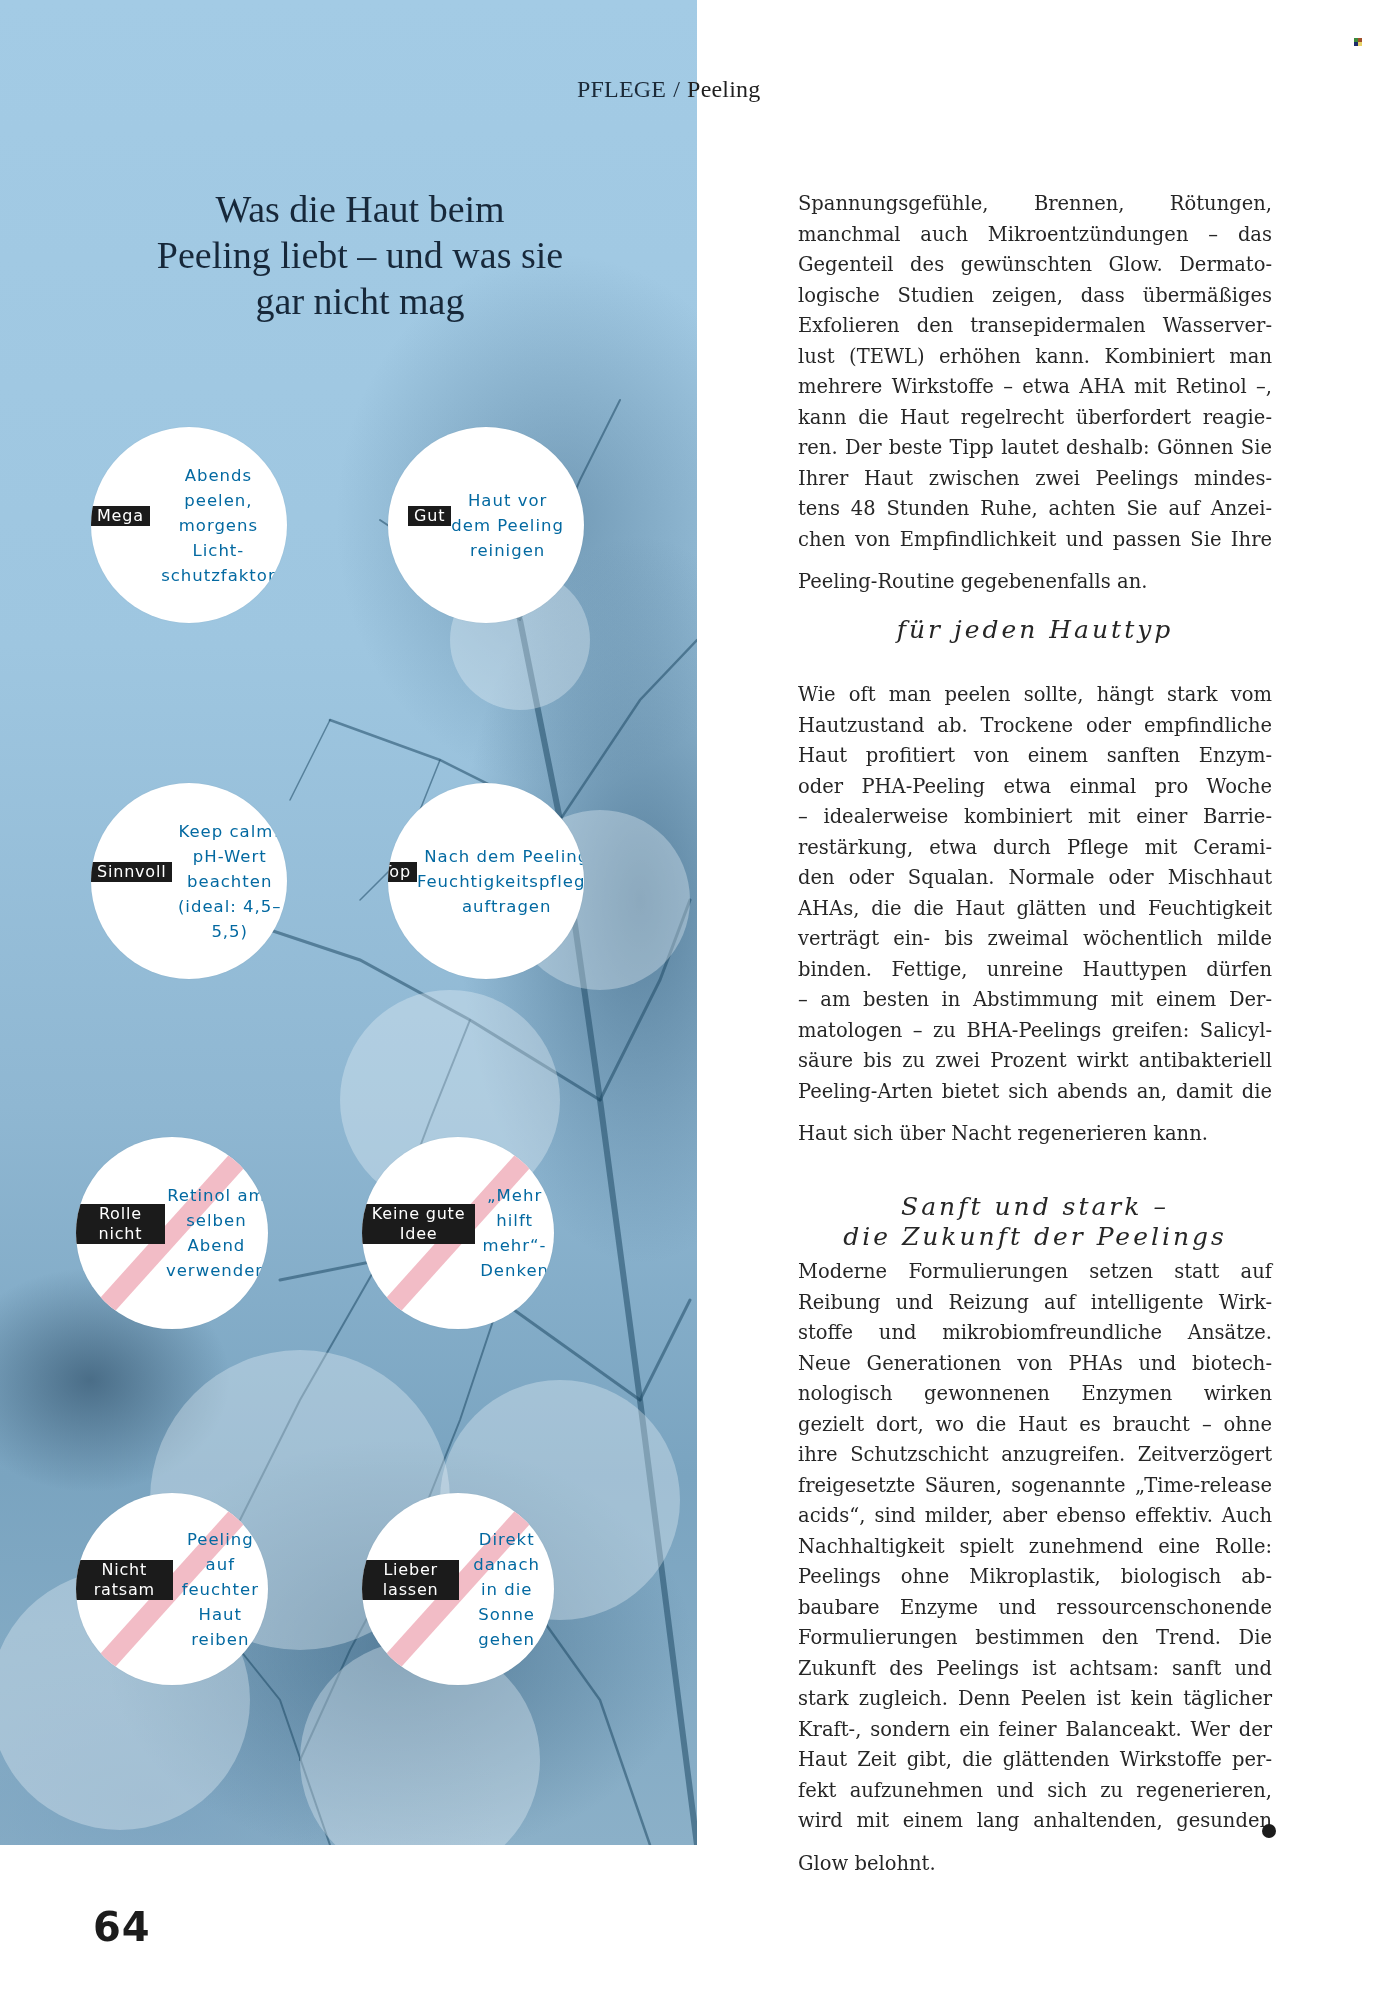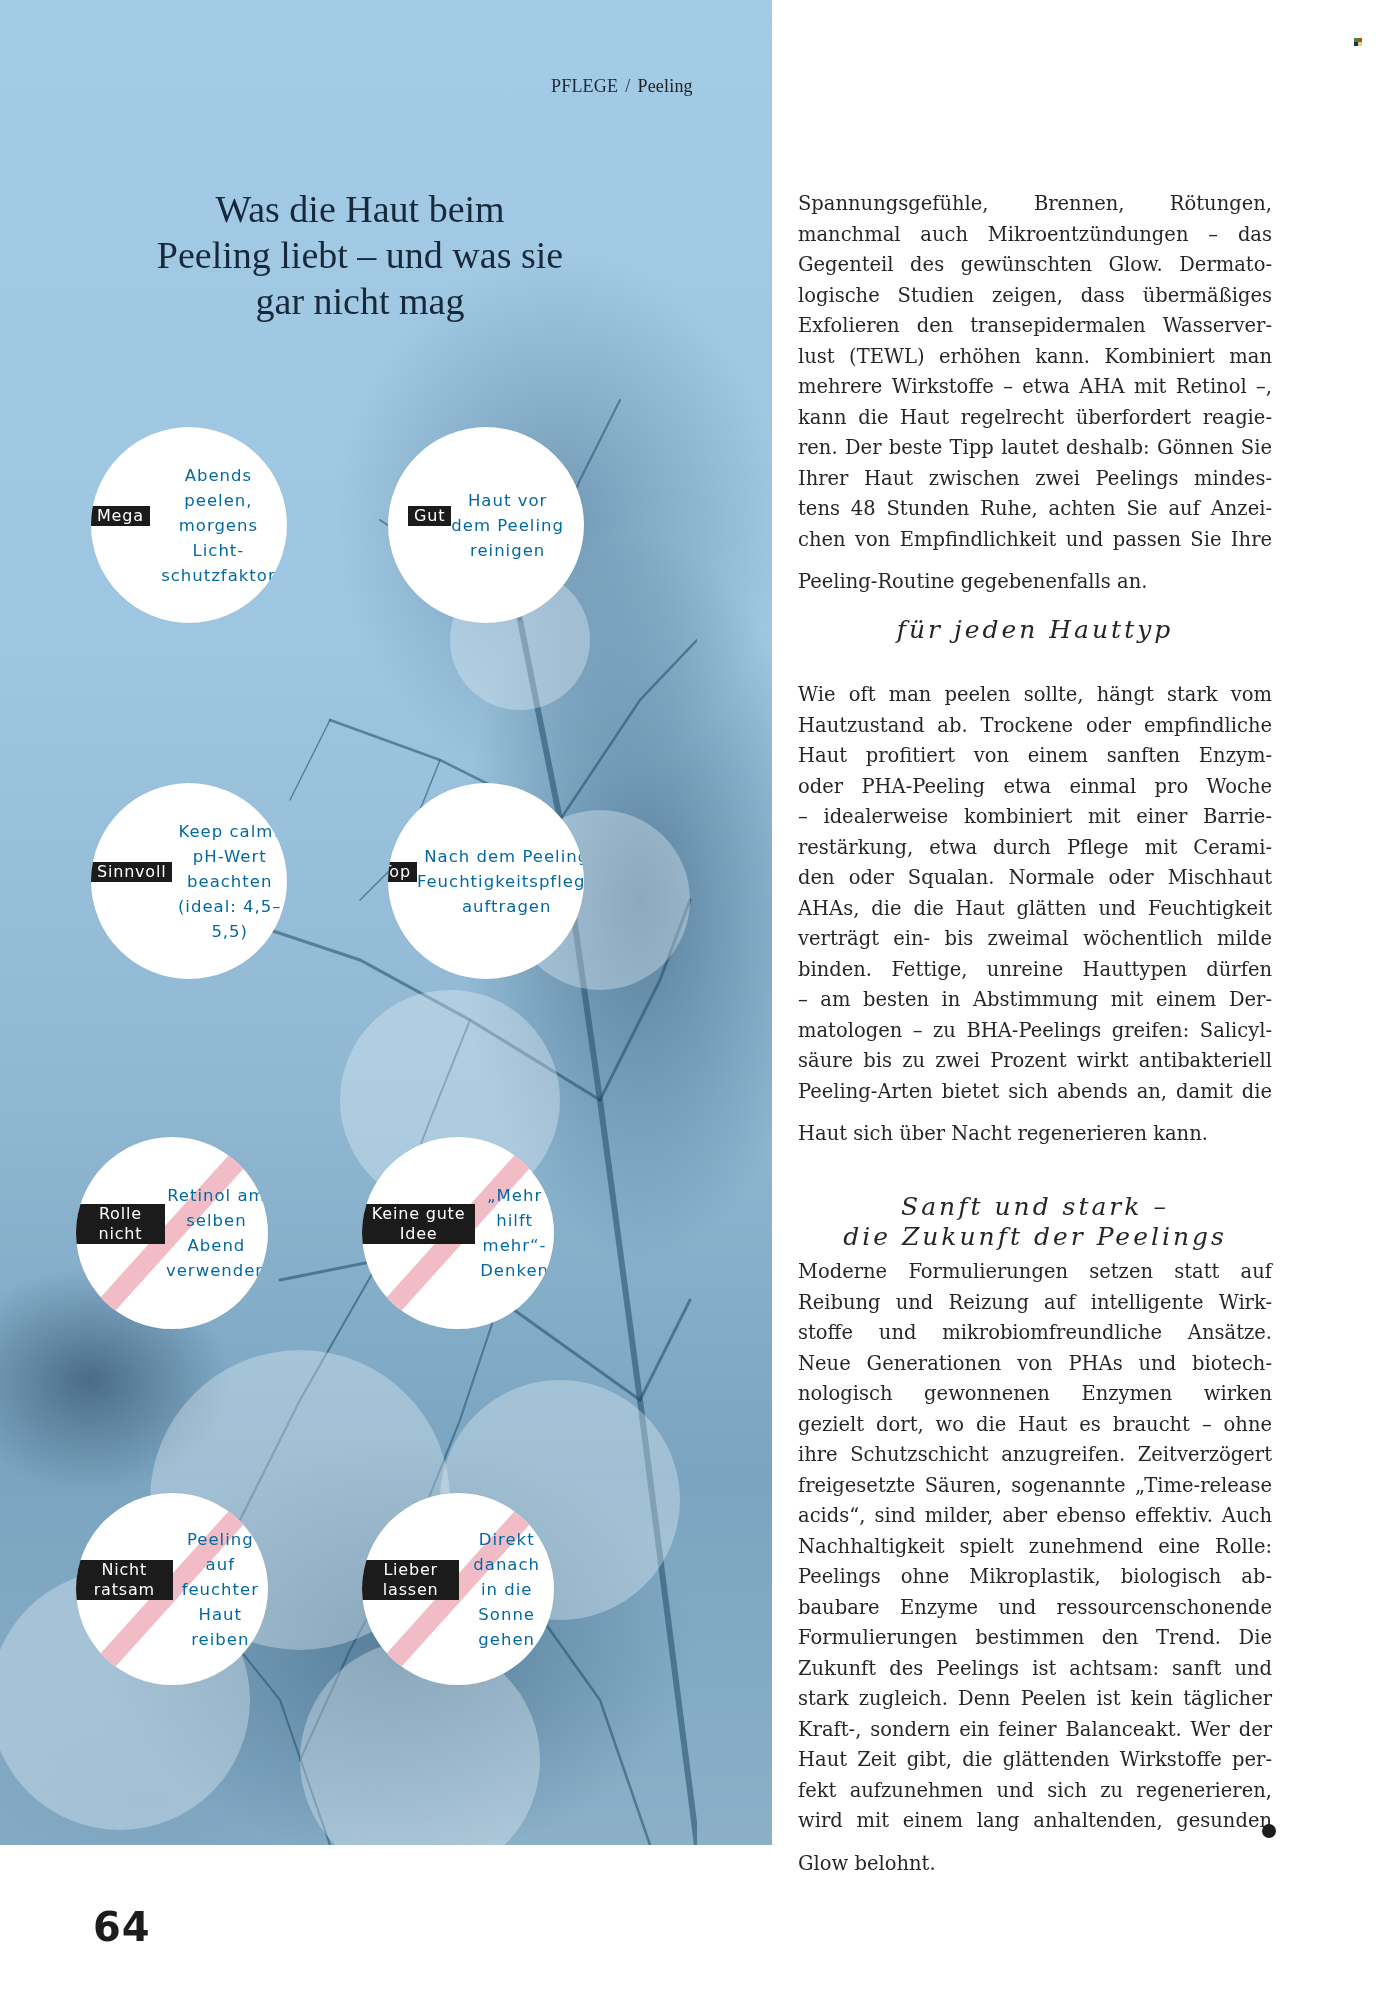--- a/index.html
+++ b/index.html
@@ -1,29 +1,29 @@
 <!DOCTYPE html>
 <html><head>
 <meta charset="utf-8">
 <style>
   html, body { margin:0; padding:0; }
   body { width:1393px; height:2000px; position:relative; background:#ffffff; overflow:hidden;
          font-family:"DejaVu Serif", serif; color:#1f1f1f; }
-  .panel { position:absolute; left:0; top:0; width:772px; height:1845px; overflow:hidden;
+  .panel { position:absolute; left:0; top:0; width:697px; height:1845px; overflow:hidden;
     background:
       radial-gradient(ellipse 260px 520px at 640px 900px, rgba(40,80,110,0.55), rgba(40,80,110,0) 70%),
       radial-gradient(ellipse 320px 380px at 560px 520px, rgba(60,100,130,0.45), rgba(60,100,130,0) 70%),
       radial-gradient(ellipse 420px 300px at 400px 1650px, rgba(50,90,120,0.55), rgba(50,90,120,0) 70%),
       radial-gradient(ellipse 500px 260px at 150px 1800px, rgba(120,160,190,0.7), rgba(120,160,190,0) 70%),
       radial-gradient(ellipse 200px 160px at 90px 1380px, rgba(30,60,85,0.55), rgba(30,60,85,0) 70%),
       linear-gradient(180deg, #a3cbe5 0%, #9ec6e0 35%, #8fb7d2 60%, #7aa4c0 80%, #8bb0c8 100%);
     text-decoration: underline;
   }
   .branches { position:absolute; left:0; top:0; width:697px; height:1845px; }
-  .kicker { position:absolute; left:551px; top:76px; font-size:18px; white-space:nowrap; font-family:"Liberation Serif", serif; color:#1c2a38; letter-spacing:0.2px; }
+  .kicker { position:absolute; left:577px; top:76px; font-size:24px; white-space:nowrap; font-family:"Liberation Serif", serif; color:#1c2a38; letter-spacing:0.2px; }
   .kicker .cat { color:#1c2a38; }
   .kicker .sep { margin:0 7px; }
   .kicker .sub { color:#1f1f1f; }
   .panel-title { position:absolute; left:80px; top:186px; width:560px; text-align:center; font-family:"Liberation Serif", serif;
      font-size:38px; line-height:46px; color:#17283a; }
   .circle { position:absolute; width:196px; height:196px; border-radius:50%; background:#ffffff; overflow:hidden;
      display:flex; flex-direction:row; align-items:center; justify-content:center; text-align:center;
      box-shadow:0 0 2px rgba(0,0,0,0.05); }
   .circle .stripe { position:absolute; left:50%; top:50%; width:20px; height:250px; background:#f2bcc6; transform:translate(-50%,-50%) rotate(42deg); }
   .circle .tag { position:relative; background:#1b1b1b; color:#ffffff; font-family:"DejaVu Sans", sans-serif; font-size:16px; line-height:20px;

